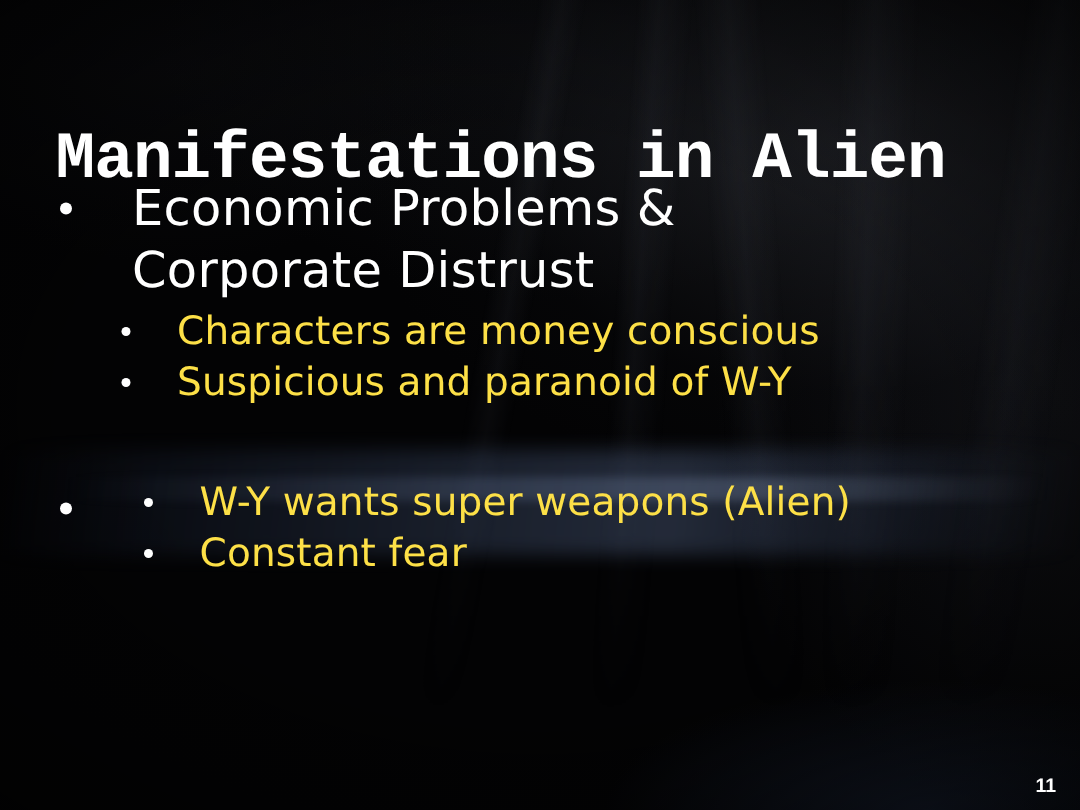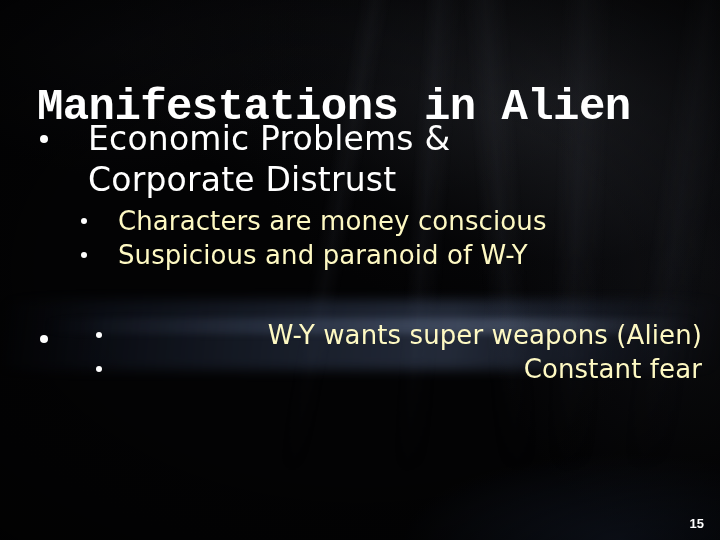--- a/index.html
+++ b/index.html
@@ -137,21 +137,21 @@
 
   .l1-text {
     display: block;
     max-width: 430px;
   }
 
   
   .l2 {
     position: relative;
     display: block;
-    color: #fef9c3;
+    color: #fde047;
     font-family: "DejaVu Sans", sans-serif;
     font-size: 26px;
     line-height: 34px;
     padding-left: 118px;
     padding-right: 18px;
     letter-spacing: .1px;
     white-space: nowrap;
   }
 
   .l2 > .dot {
@@ -162,21 +162,21 @@
     height: 6px;
     background: #ffffff;
     border-radius: 50%;
   }
 
   
   .group-two .l2 { padding-left: 133px; }
   .group-two .l2 > .dot { left: 96px; }
 
   .sub-list { margin-top: 4px; }
-  .group-two .sub-list { margin-top: 0; text-align: right; }
+  .group-two .sub-list { margin-top: 0; }
 
   .page-number {
     position: absolute;
     right: 16px;
     bottom: 9px;
     color: #ffffff;
     font-family: "Liberation Sans", sans-serif;
     font-weight: bold;
     font-size: 13px;
     line-height: 15px;
@@ -232,16 +232,16 @@
           </div>
           <div class="l2">
             <span class="dot"></span>
             <span>Constant fear</span>
           </div>
         </div>
       </div>
 
     </div>
 
-    <div class="page-number">15</div>
+    <div class="page-number">11</div>
 
   </div>
 </div>
 
 </body></html>

